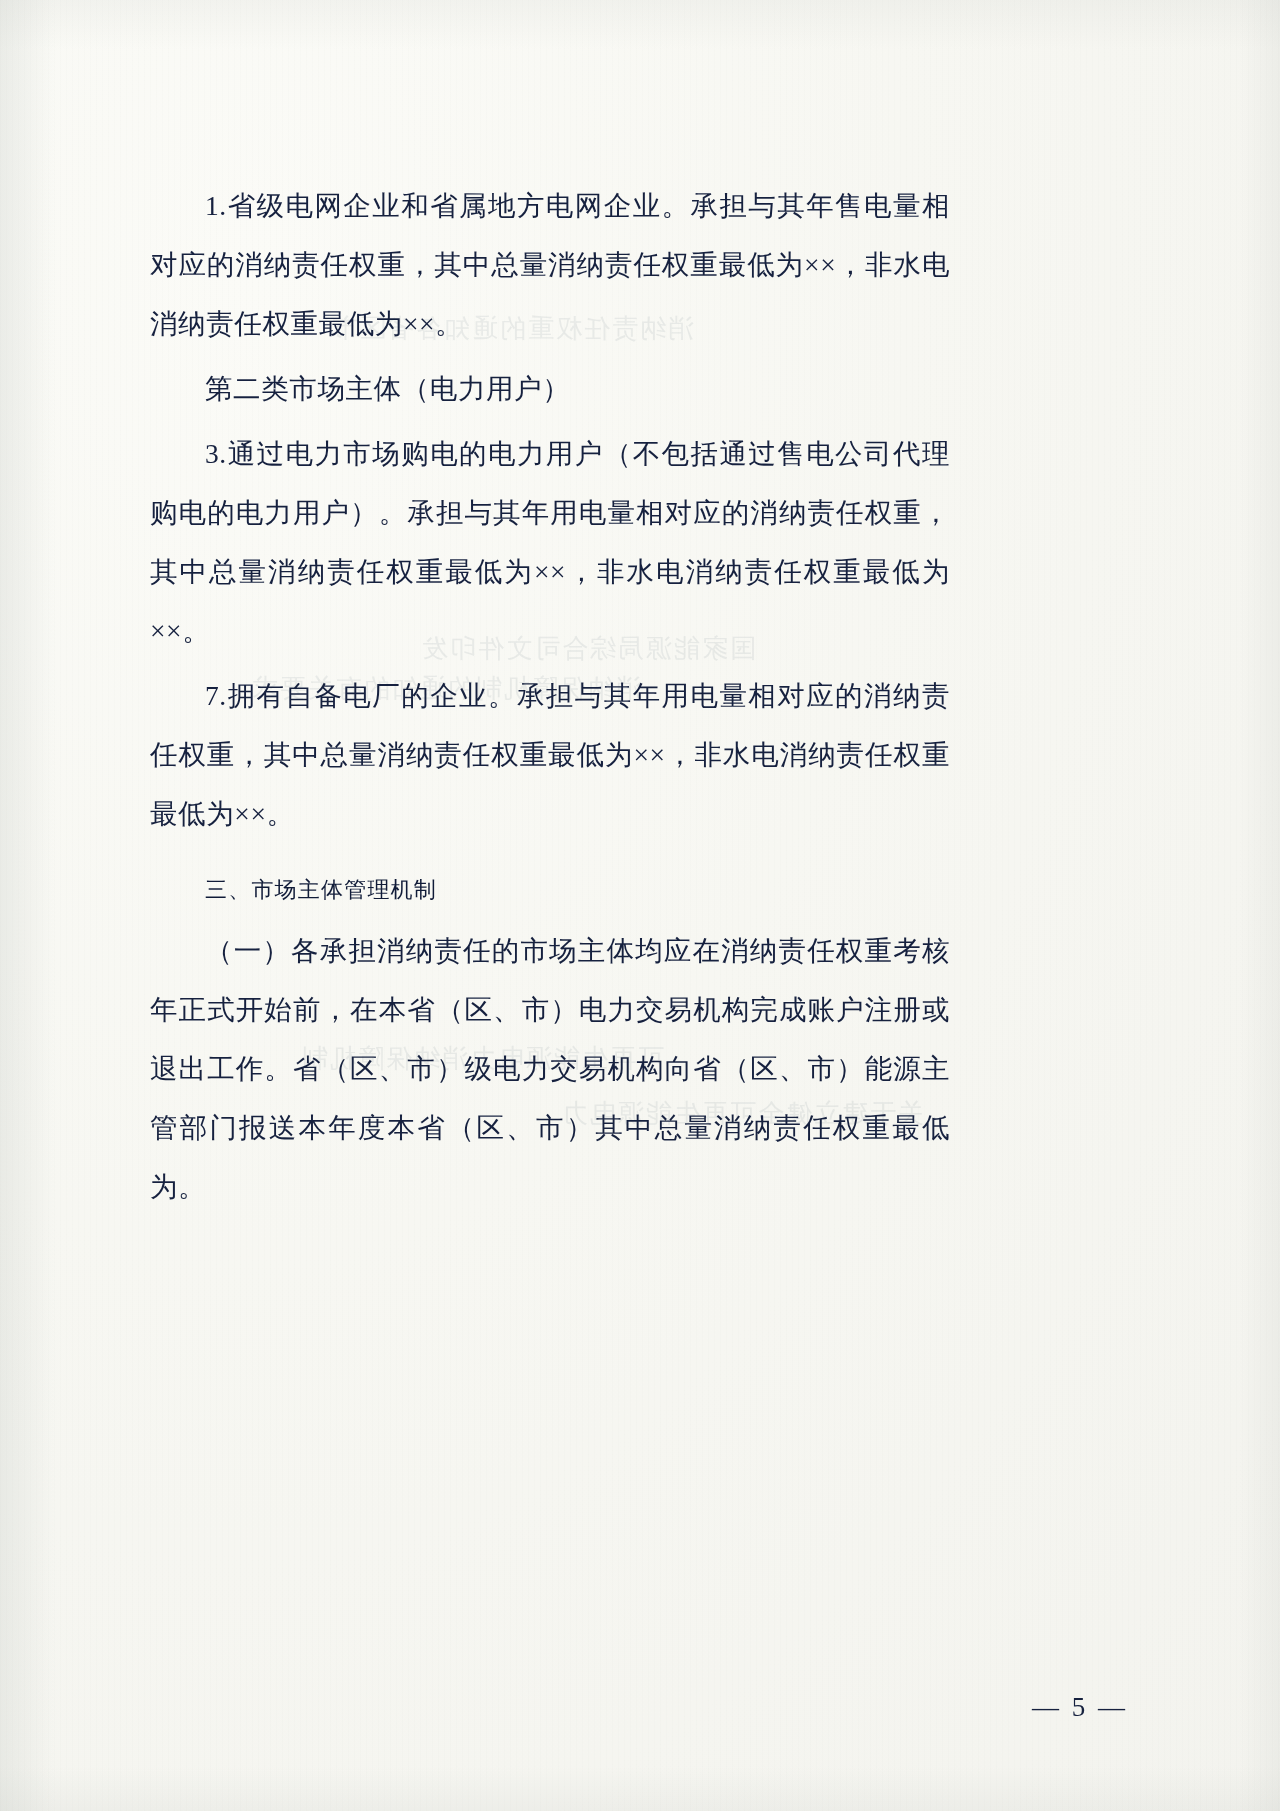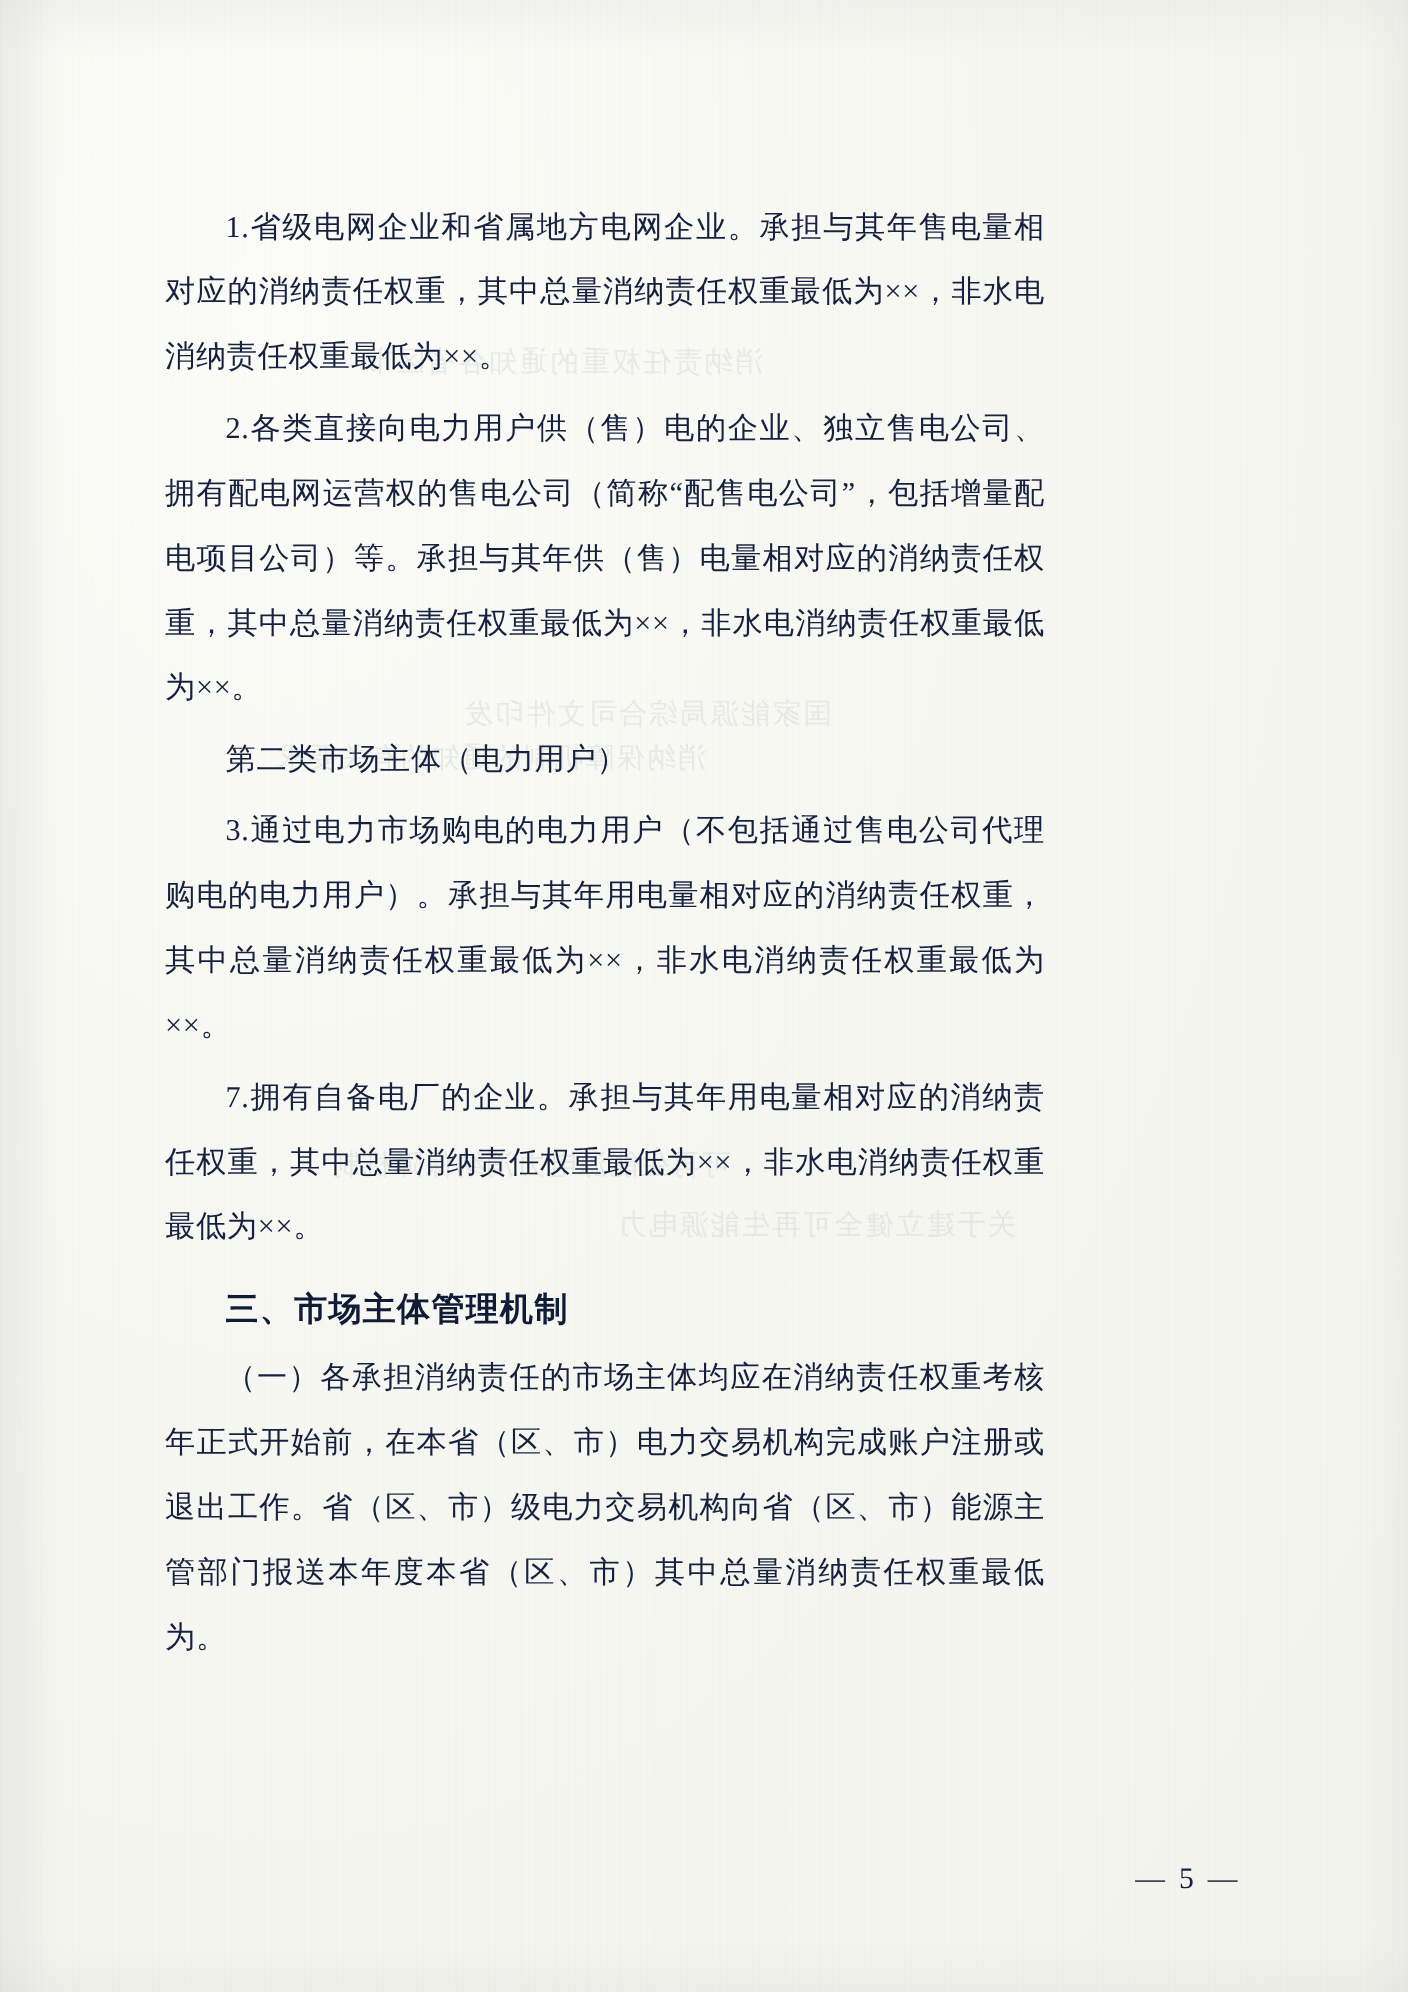--- a/index.html
+++ b/index.html
@@ -58,24 +58,24 @@
     line-height: 59px;
     color: #16213f;
     letter-spacing: 0.6px;
     text-align: justify;
     text-justify: inter-character;
     font-family: "Liberation Serif", "DejaVu Serif", serif;
     text-indent: 55px;
   }
   h2.heading {
     margin: 18px 0 2px 0;
-    font-size: 30px;
+    font-size: 22px;
     line-height: 58px;
     color: #101b38;
-    font-weight: bold;
+    font-weight: normal;
     letter-spacing: 1.2px;
     text-indent: 55px;
     font-family: "DejaVu Sans", "Liberation Sans", sans-serif;
   }
   .page-number {
     position: absolute;
     right: 152px;
     bottom: 88px;
     font-size: 27px;
     color: #16213f;
@@ -103,21 +103,20 @@
 <div class="page">
 
   <div class="ghost" style="left:330px; top:300px;">消纳责任权重的通知各省区市</div>
   <div class="ghost" style="left:420px; top:620px;">国家能源局综合司文件印发</div>
   <div class="ghost" style="left:300px; top:1030px;">可再生能源电力消纳保障机制</div>
   <div class="ghost" style="left:560px; top:1085px;">关于建立健全可再生能源电力</div>
   <div class="ghost" style="left:250px; top:660px;">消纳保障机制的通知的有关要求</div>
 
   <div class="content">
     <p class="para">1.省级电网企业和省属地方电网企业。承担与其年售电量相对应的消纳责任权重，其中总量消纳责任权重最低为××，非水电消纳责任权重最低为××。</p>
-    <p class="para">2.各类直接向电力用户供（售）电的企业、独立售电公司、拥有配电网运营权的售电公司（简称“配售电公司”，包括增量配电项目公司）等。承担与其年供（售）电量相对应的消纳责任权重，其中总量消纳责任权重最低为××，非水电消纳责任权重最低为××。</p>
     <p class="para">第二类市场主体（电力用户）</p>
     <p class="para">3.通过电力市场购电的电力用户（不包括通过售电公司代理购电的电力用户）。承担与其年用电量相对应的消纳责任权重，其中总量消纳责任权重最低为××，非水电消纳责任权重最低为××。</p>
     <p class="para">7.拥有自备电厂的企业。承担与其年用电量相对应的消纳责任权重，其中总量消纳责任权重最低为××，非水电消纳责任权重最低为××。</p>
     <h2 class="heading">三、市场主体管理机制</h2>
     <p class="para">（一）各承担消纳责任的市场主体均应在消纳责任权重考核年正式开始前，在本省（区、市）电力交易机构完成账户注册或退出工作。省（区、市）级电力交易机构向省（区、市）能源主管部门报送本年度本省（区、市）其中总量消纳责任权重最低为。</p>
   </div>
 
   <div class="page-number">— 5 —</div>
 </div>
 

